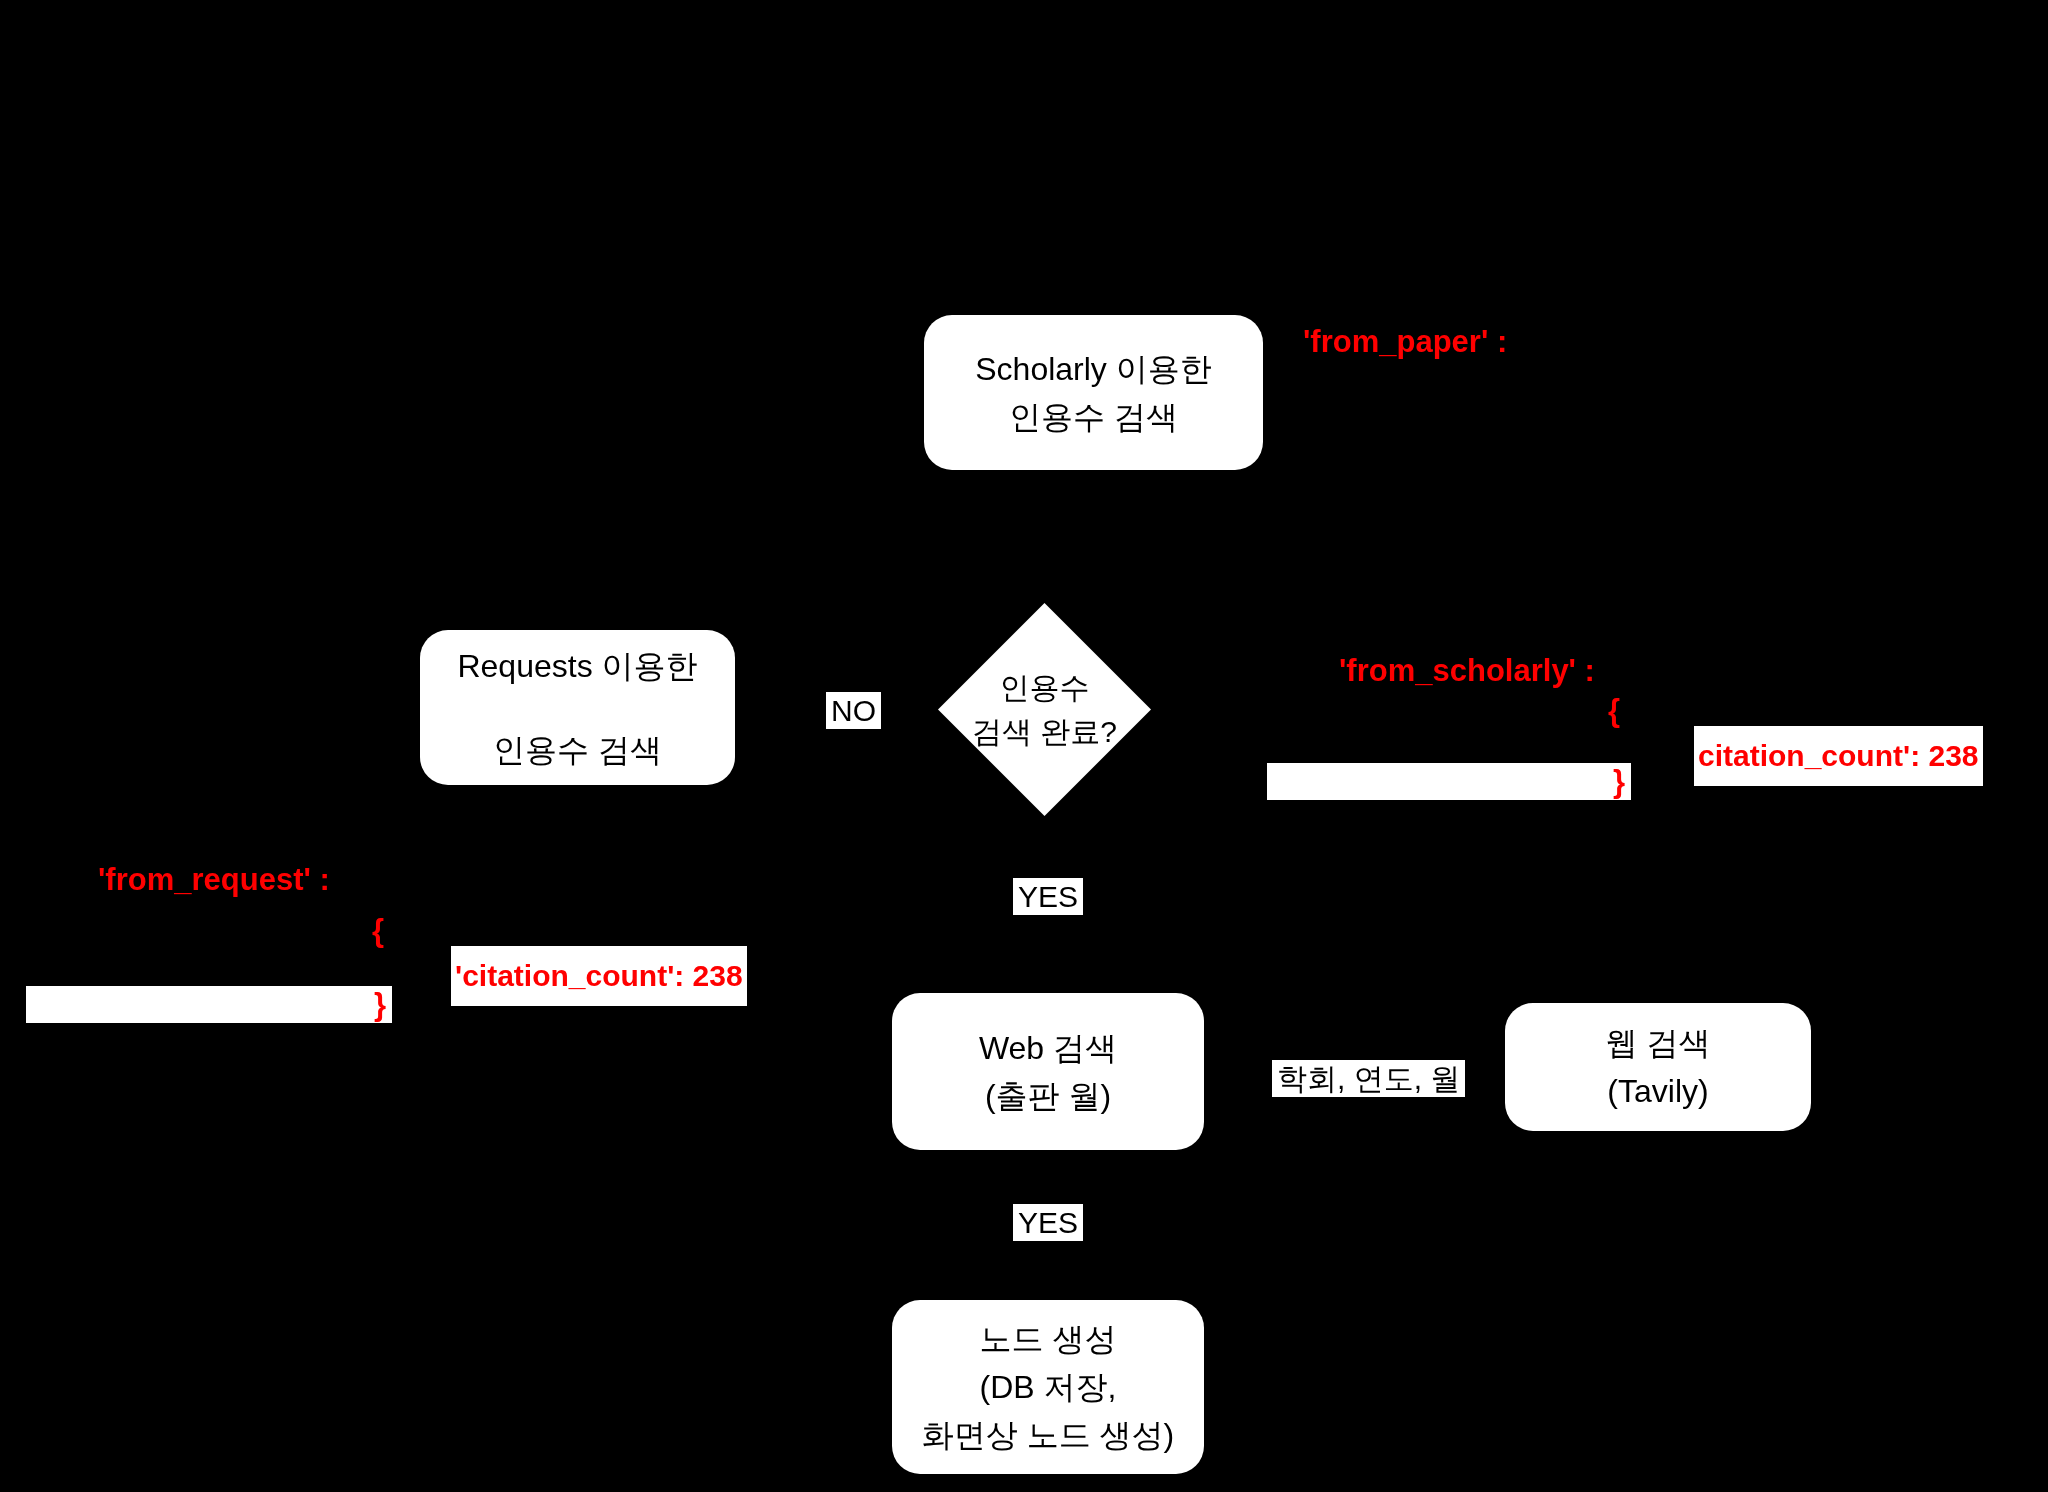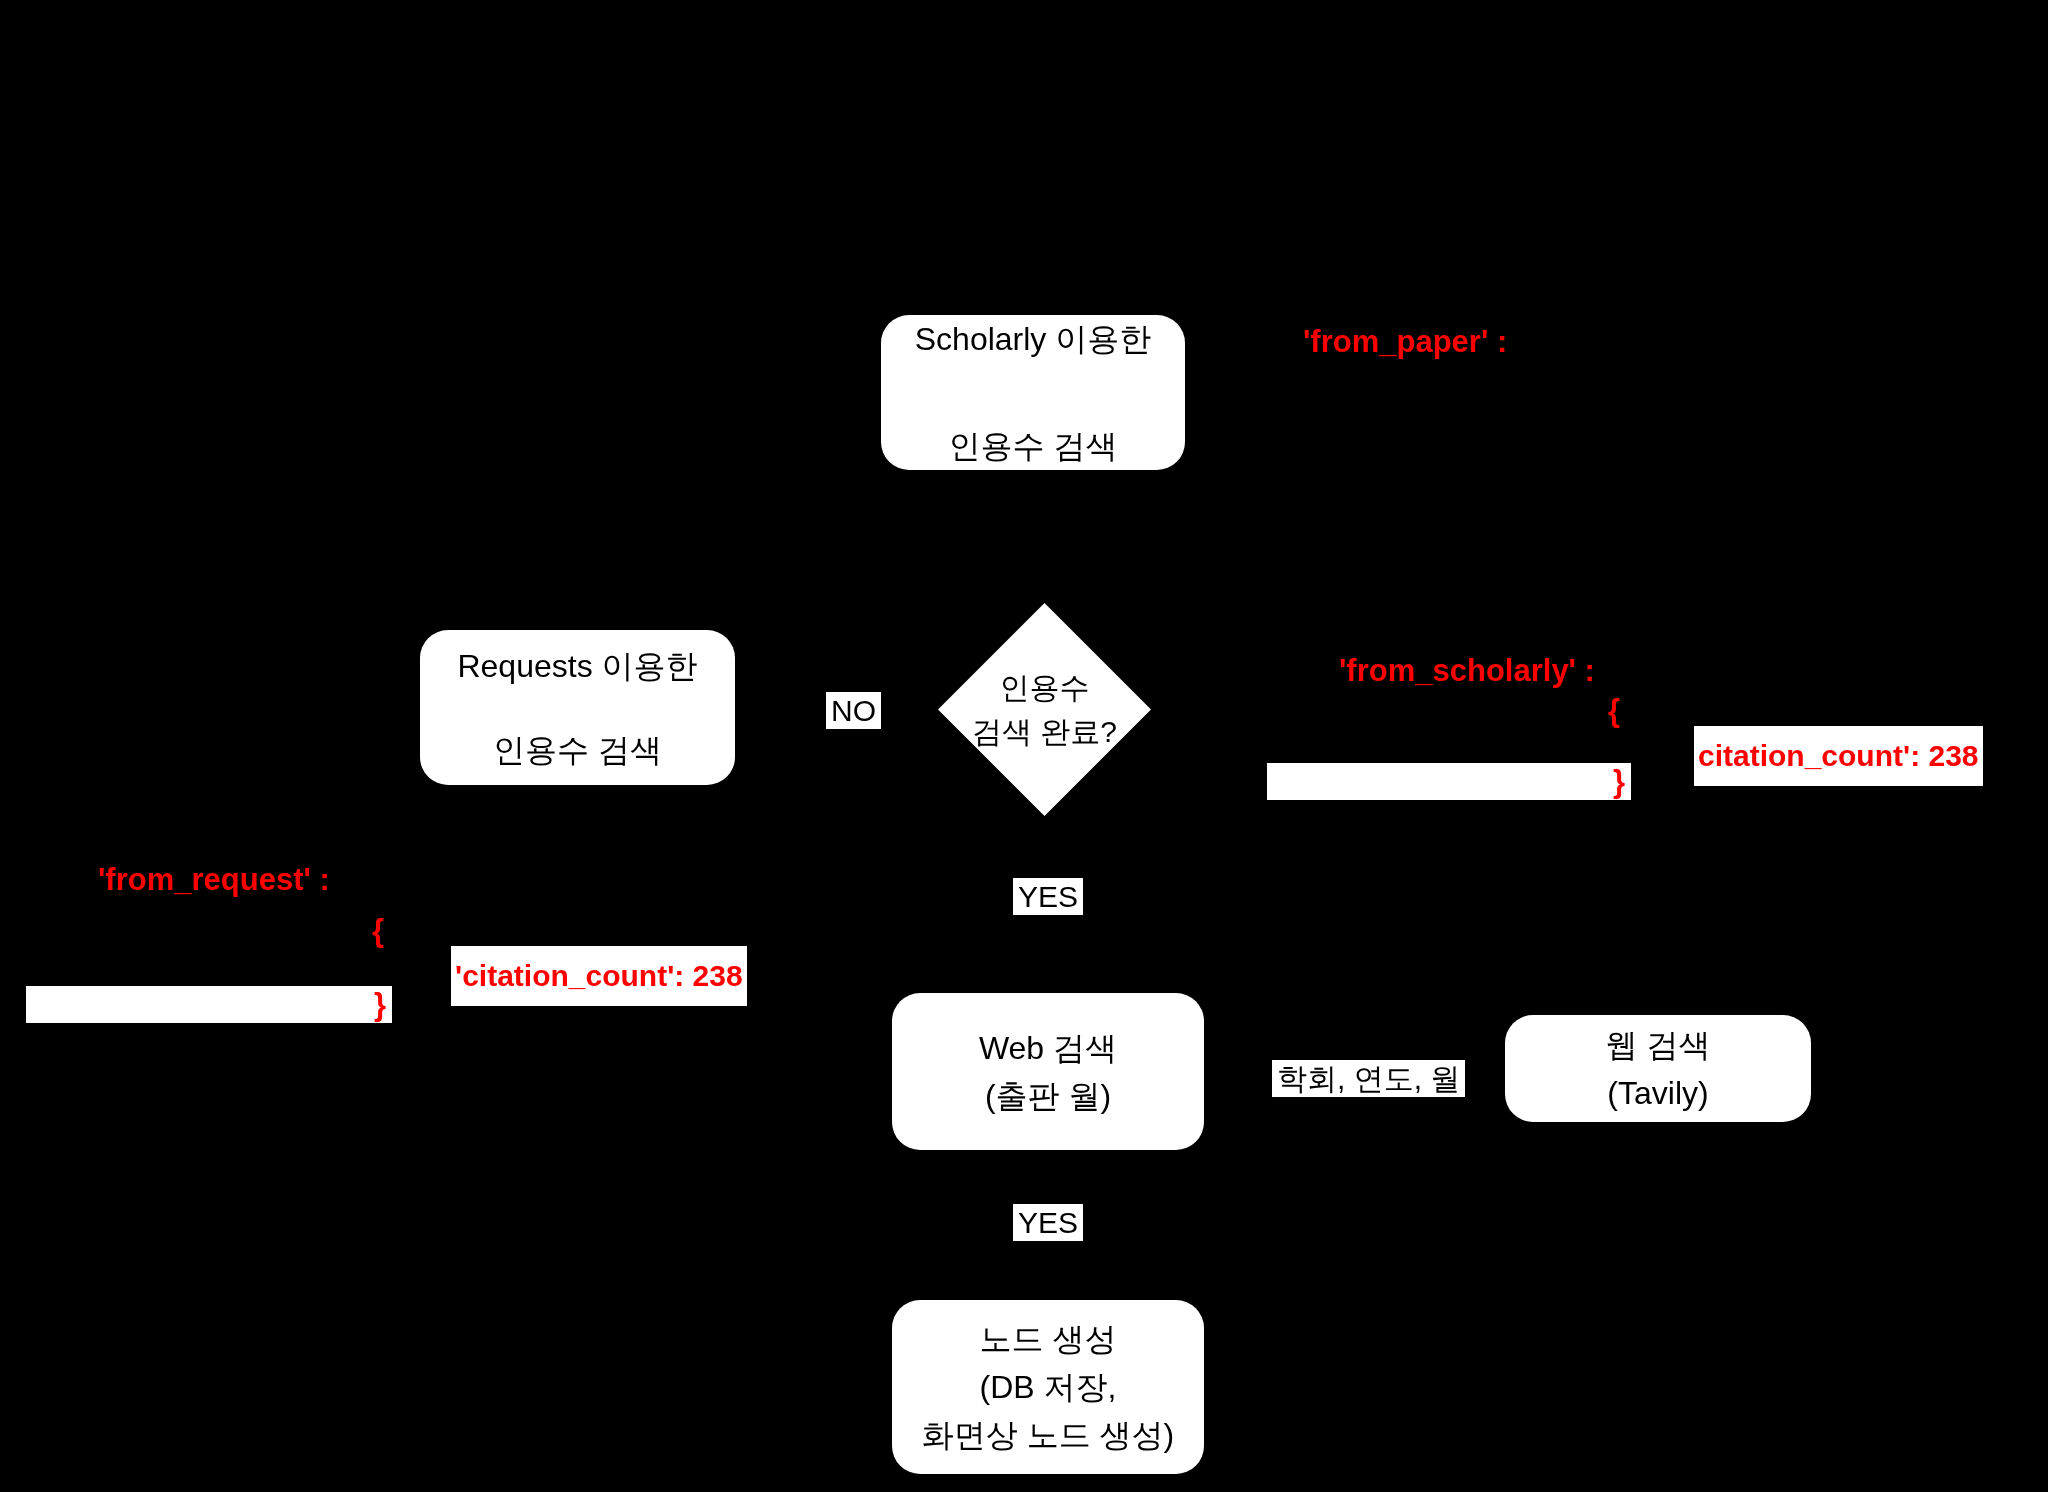--- a/index.html
+++ b/index.html
@@ -24,24 +24,24 @@
     flex-direction: column;
     align-items: center;
     justify-content: center;
     text-align: center;
     font-size: 32px;
     line-height: 1.5;
   }
   .node span { display: block; }
 
   #n-reference { left: 892px; top: 28px;  width: 312px; height: 154px; }
-  #n-scholarly { left: 881px; top: 315px; width: 304px; height: 155px; justify-content: space-between; }
+  #n-scholarly { left: 924px; top: 315px; width: 339px; height: 155px; }
   #n-requests  { left: 420px; top: 630px; width: 315px; height: 155px; gap: 36px; }
   #n-web       { left: 892px; top: 993px; width: 312px; height: 157px; }
-  #n-tavily    { left: 1505px; top: 1003px; width: 306px; height: 107px; margin-top: 12px; }
+  #n-tavily    { left: 1505px; top: 1003px; width: 306px; height: 128px; }
   #n-create    { left: 892px; top: 1300px; width: 312px; height: 174px; }
 
   .diamond-wrap {
     position: absolute;
     left: 938px; top: 603px;
     width: 213px; height: 213px;
   }
   .diamond-wrap svg { position: absolute; left: 0; top: 0; }
   .diamond-text {
     position: absolute;

